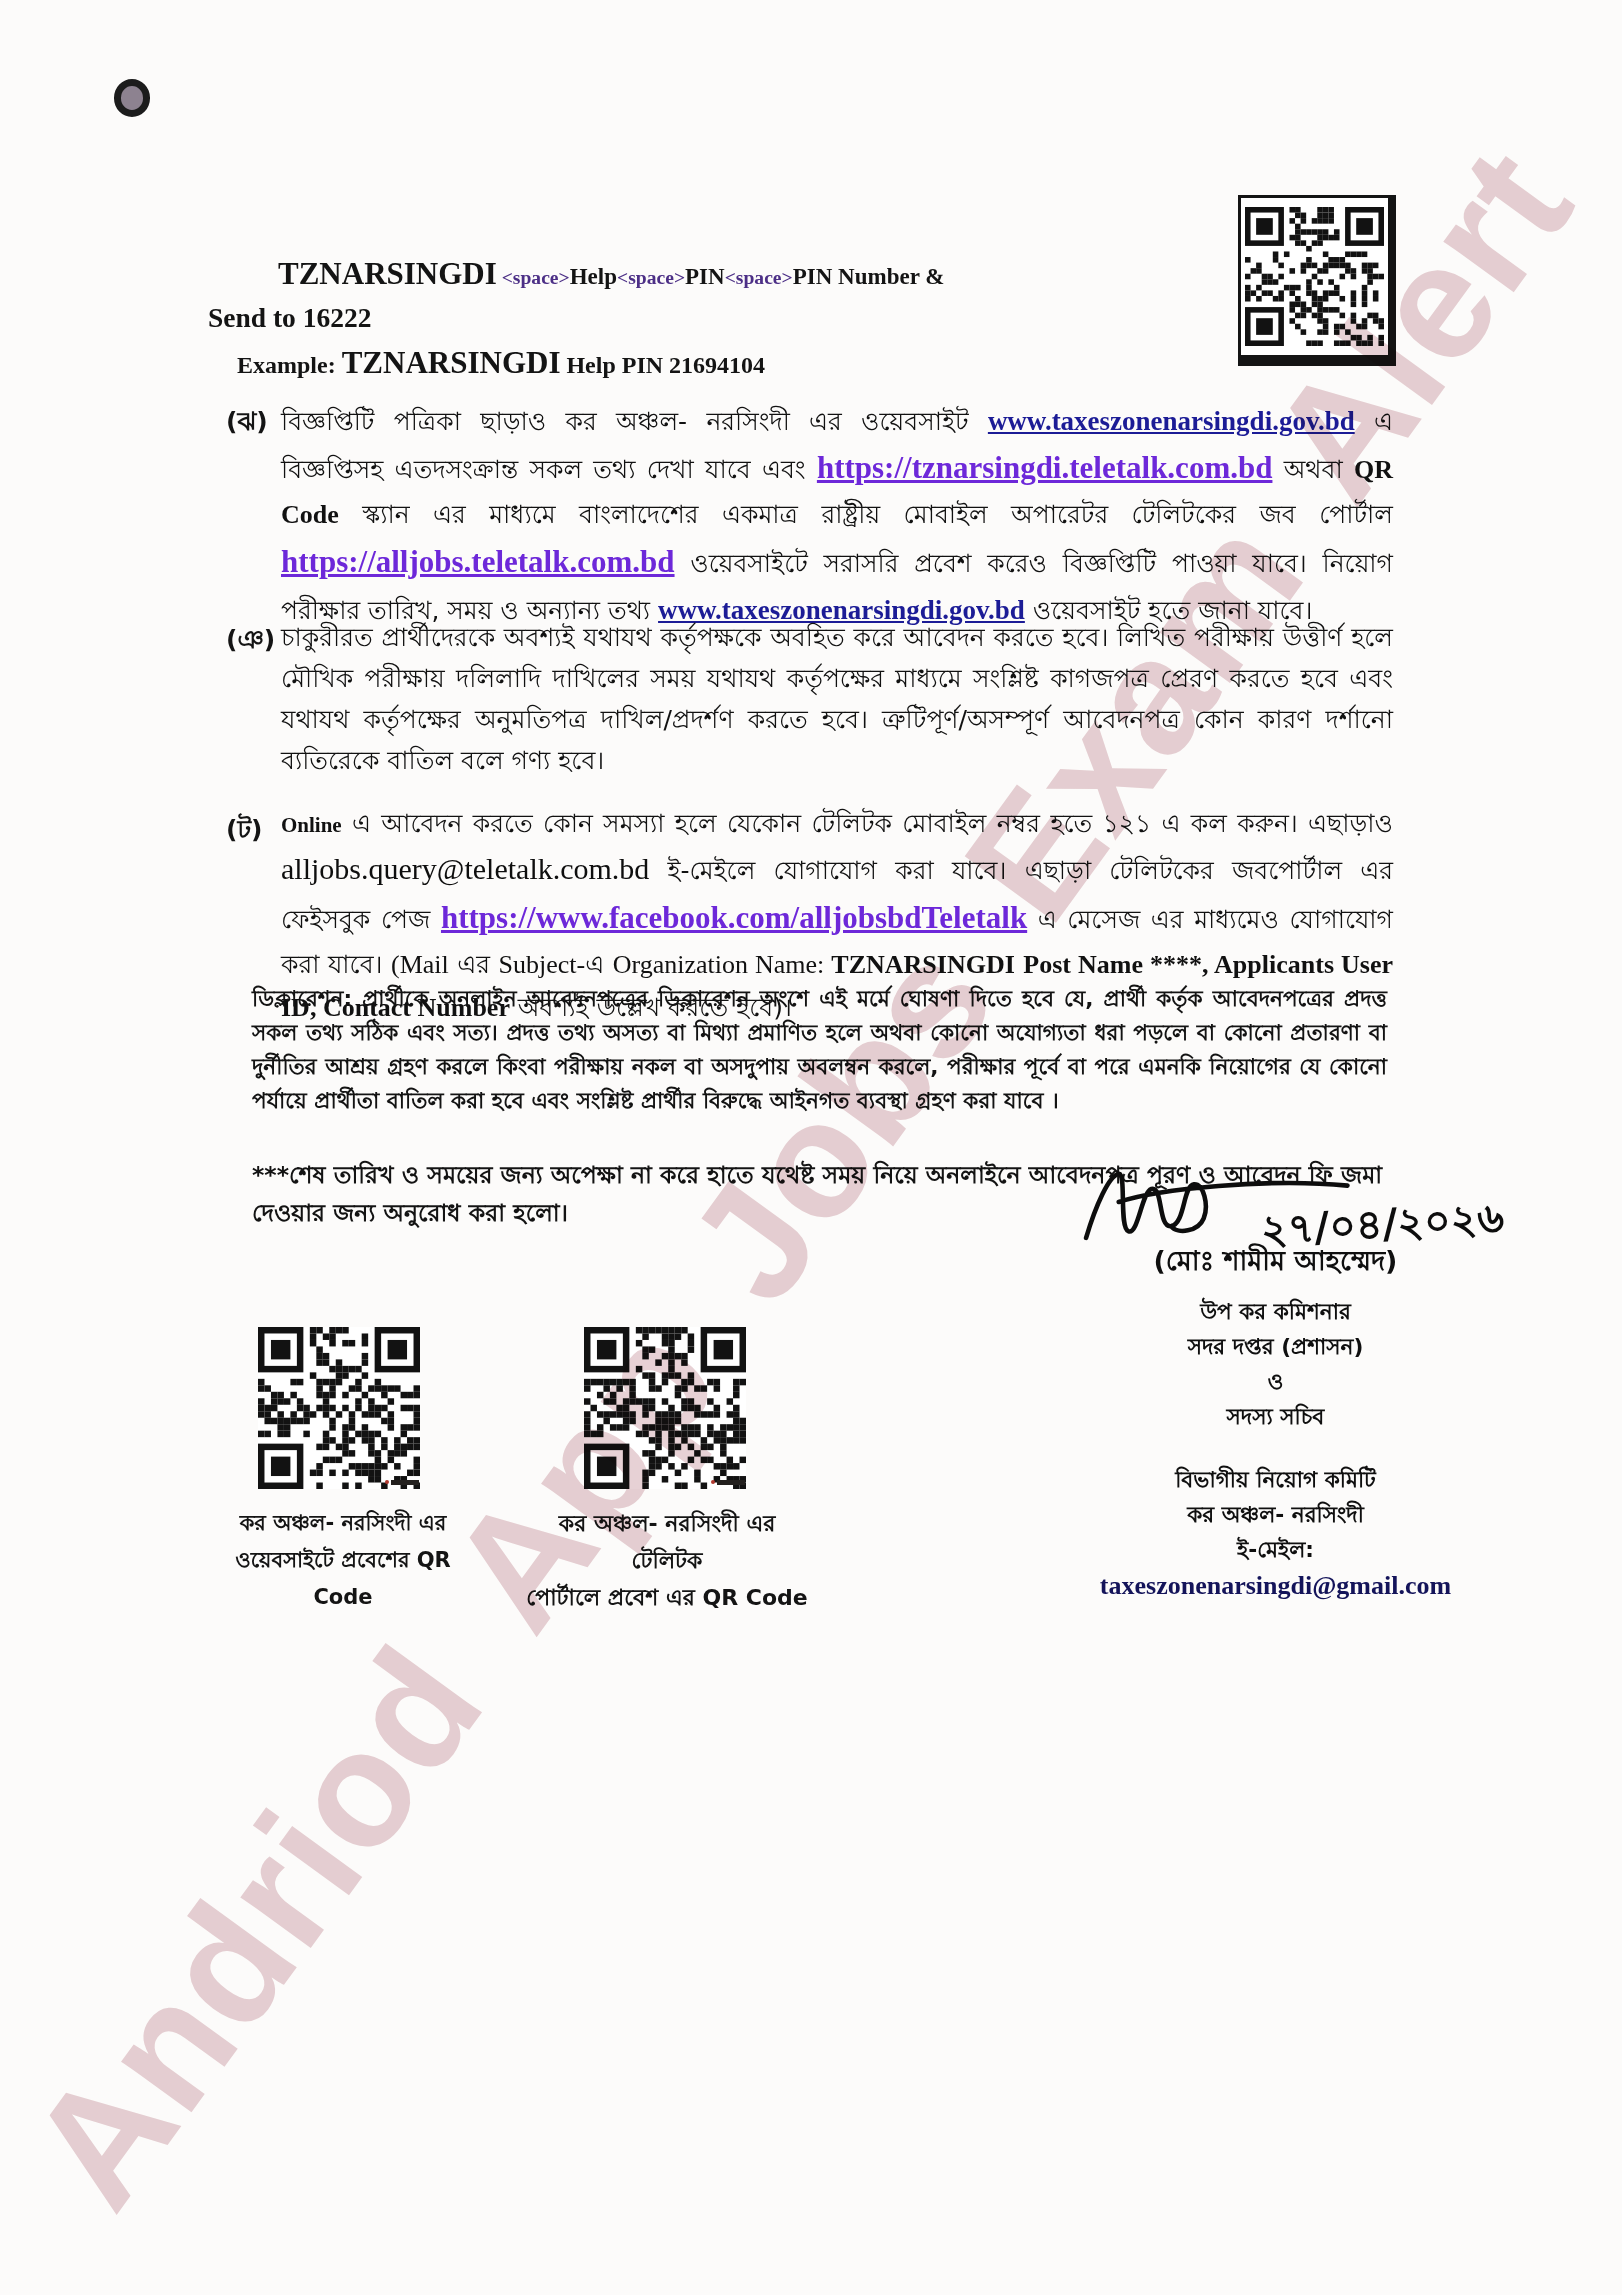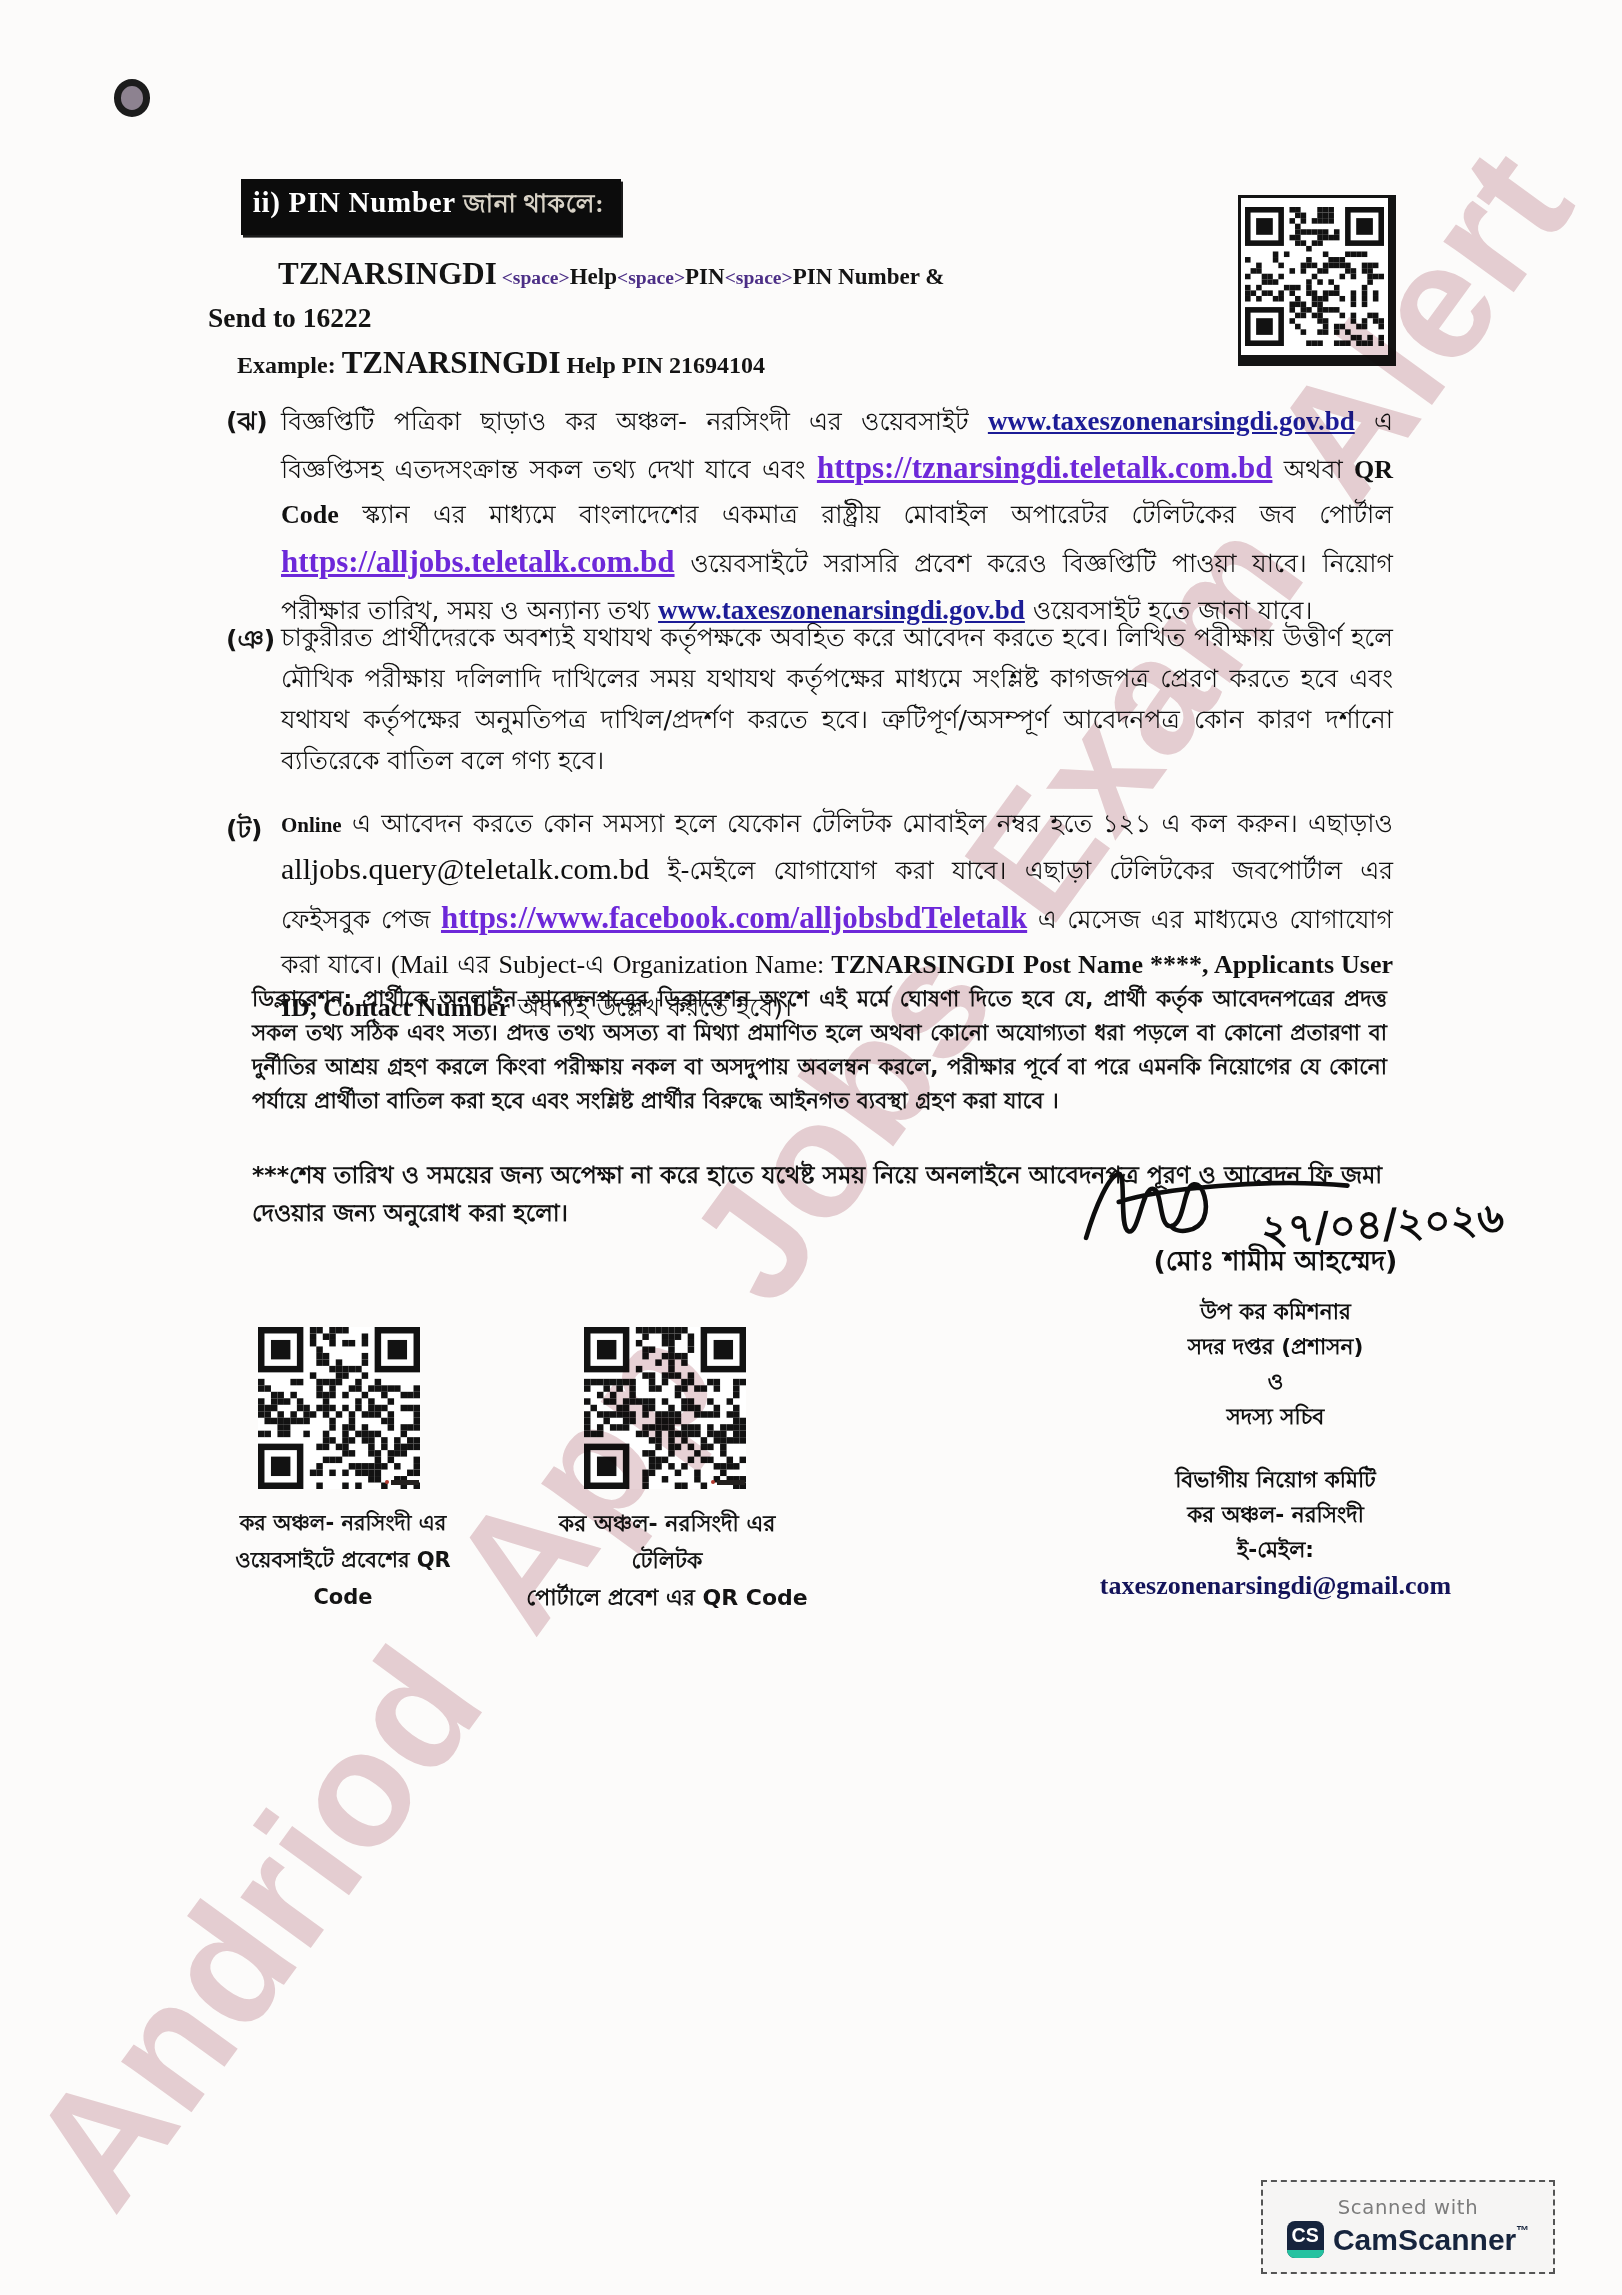--- a/index.html
+++ b/index.html
@@ -84,21 +84,20 @@
   .cs-brand{font-size:30px;font-weight:bold;color:#16243d;font-family:"Liberation Sans",sans-serif;}
   .cs-tm{font-size:13px;color:#16243d;vertical-align:top;}
 </style>
 </head>
 <body>
 
 <div class="page">
 
   <div class="hole"></div>
 
-  <div class="bar"><span>ii) PIN Number </span><span class="bn">জানা থাকলে:</span></div>
 
   <div class="sms1"><span class="s-smsbig">TZNARSINGDI</span><span class="s-tok"> &lt;space&gt;</span><span class="s-smsb">Help</span><span class="s-tok">&lt;space&gt;</span><span class="s-smsb">PIN</span><span class="s-tok">&lt;space&gt;</span><span class="s-smsb">PIN Number &amp;</span></div>
   <div class="sms2">Send to 16222</div>
   <div class="sms3"><span class="s-exlabel">Example: </span><span class="s-exbig">TZNARSINGDI</span><span class="s-exrest"> Help PIN 21694104</span></div>
 
   <div class="qr-top">
     <svg class="qr-svg" viewBox="0 0 25 25">
         <rect x="0" y="0" width="25" height="25" fill="#ffffff"></rect>
         <rect x="8" y="0" width="1" height="1" fill="#121212"></rect>
         <rect x="9" y="0" width="1" height="1" fill="#121212"></rect>
@@ -775,25 +774,15 @@
     <div>ওয়েবসাইটে প্রবেশের QR</div>
     <div>Code</div>
   </div>
   <div class="cap-r">
     <div>কর অঞ্চল- নরসিংদী এর টেলিটক</div>
     <div>পোর্টালে প্রবেশ এর QR Code</div>
   </div>
 
   <div class="watermark">Andriod App Jobs Exam Alert</div>
 
-  <div class="cs-badge">
-    <div class="cs-top">Scanned with</div>
-    <div class="cs-row">
-      <div class="cs-icon">
-        <span>CS</span>
-          <i></i>
-      </div>
-      <div class="cs-brand"><span>CamScanner</span><span class="cs-tm">™</span></div>
-    </div>
-  </div>
 
 </div>
 
 
 </body></html>

